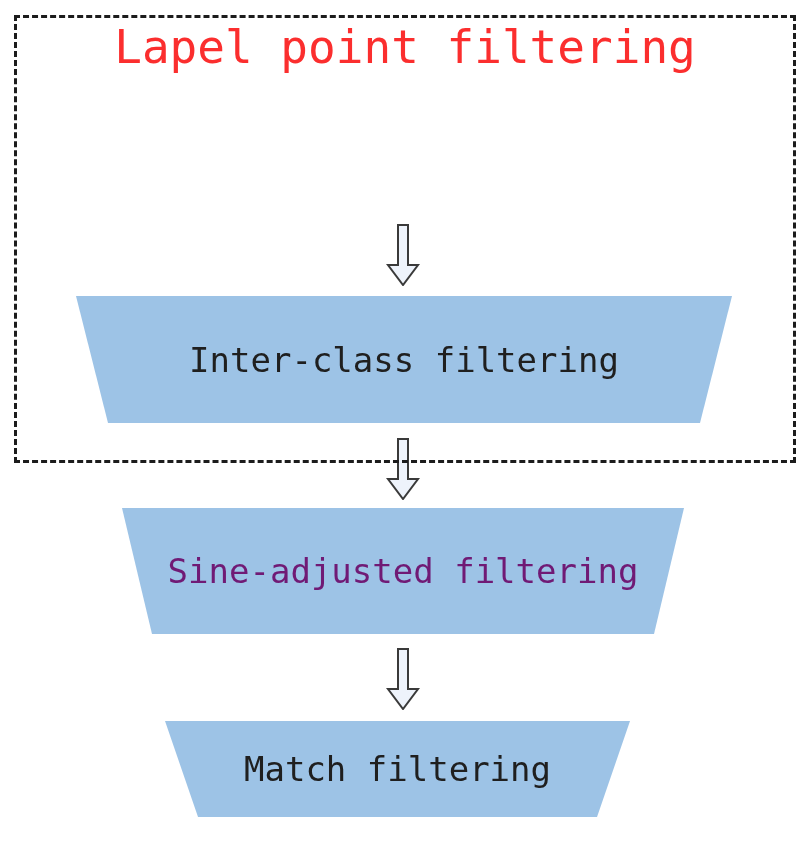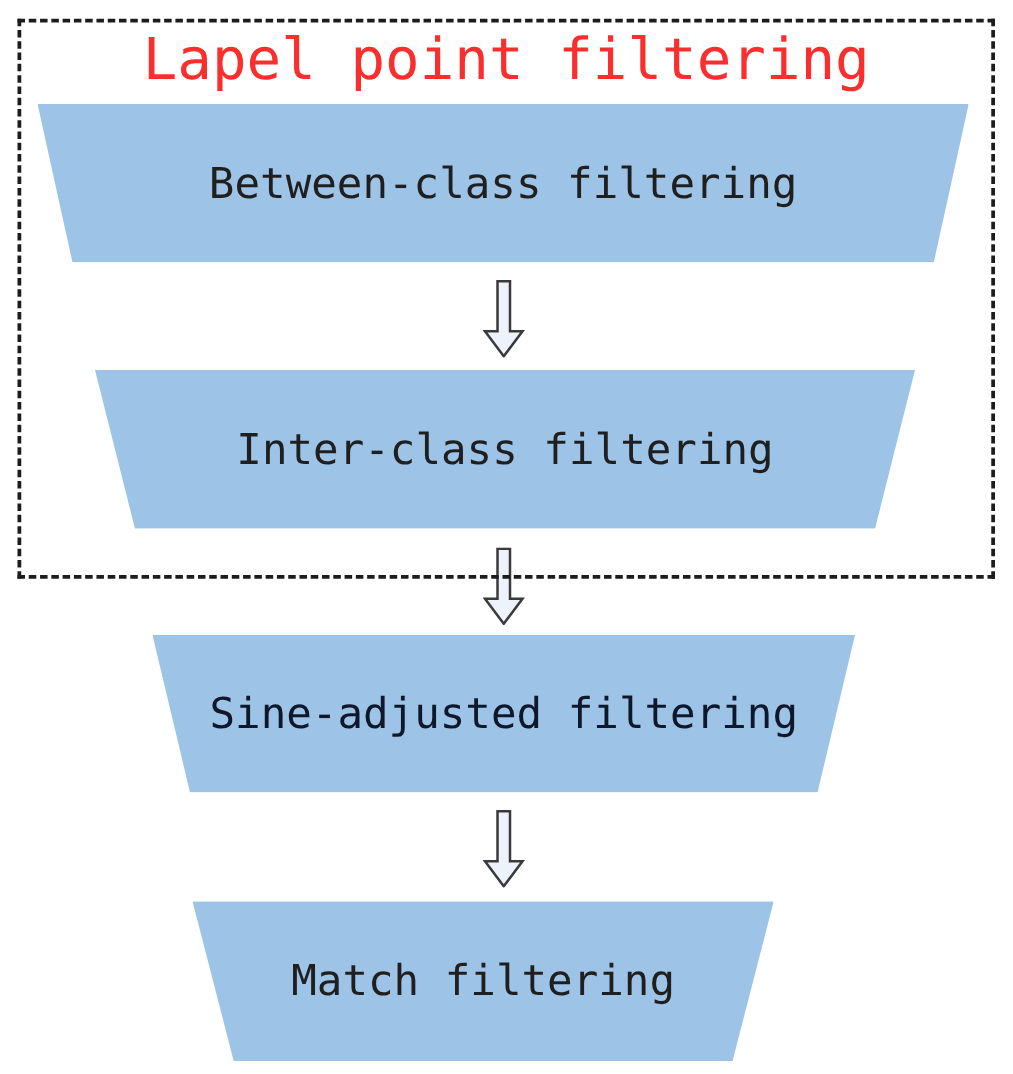--- a/index.html
+++ b/index.html
@@ -42,58 +42,55 @@
     display: flex;
     align-items: center;
     justify-content: center;
     font-size: 34px;
     white-space: nowrap;
     z-index: 1;
   }
   .t1 { left: 30px;  top: 83px;  width: 745px; height: 127px; clip-path: polygon(0 0, 100% 0, calc(100% - 28px) 100%, 28px 100%); }
   .t2 { left: 76px;  top: 296px; width: 656px; height: 127px; clip-path: polygon(0 0, 100% 0, calc(100% - 32px) 100%, 32px 100%); }
   .t3 { left: 122px; top: 508px; width: 562px; height: 126px; clip-path: polygon(0 0, 100% 0, calc(100% - 30px) 100%, 30px 100%); }
-  .t4 { left: 154px; top: 721px; width: 465px; height: 128px; clip-path: polygon(0 0, 100% 0, calc(100% - 33px) 100%, 33px 100%); }
+  .t4 { left: 165px; top: 721px; width: 465px; height: 96px; clip-path: polygon(0 0, 100% 0, calc(100% - 33px) 100%, 33px 100%); }
   .arrow {
     position: absolute;
     left: 386px;
     width: 34px;
     height: 62px;
     z-index: 1;
   }
   .a1 { top: 224px; }
   .a2 { top: 438px; }
   .a3 { top: 648px; }
 </style>
 </head>
 <body>
 
 <div class="canvas">
 
   <div class="dashed-box" style="border-color: rgb(28, 28, 28);"></div>
 
   <div class="title" style="color: rgb(251, 46, 46);">Lapel point filtering</div>
 
-  <div class="trap t1" style="background: rgb(157, 195, 230); color: rgb(31, 31, 31);">
-    <span>Between-class filtering</span>
-  </div>
 
   <svg class="arrow a1" viewBox="0 0 34 62">
     <polygon points="12,1 22,1 22,41 32,41 17,61 2,41 12,41" stroke-width="2" stroke-linejoin="miter" fill="#eef3fb" stroke="#3a3a3a"></polygon>
   </svg>
 
   <div class="trap t2" style="background: rgb(157, 195, 230); color: rgb(31, 31, 31);">
     <span>Inter-class filtering</span>
   </div>
 
   <svg class="arrow a2" viewBox="0 0 34 62">
     <polygon points="12,1 22,1 22,41 32,41 17,61 2,41 12,41" stroke-width="2" stroke-linejoin="miter" fill="#eef3fb" stroke="#3a3a3a"></polygon>
   </svg>
 
-  <div class="trap t3" style="background: rgb(157, 195, 230); color: #0f172a;">
+  <div class="trap t3" style="background: rgb(157, 195, 230); color: #701a75;">
     <span>Sine-adjusted filtering</span>
   </div>
 
   <svg class="arrow a3" viewBox="0 0 34 62">
     <polygon points="12,1 22,1 22,41 32,41 17,61 2,41 12,41" stroke-width="2" stroke-linejoin="miter" fill="#eef3fb" stroke="#3a3a3a"></polygon>
   </svg>
 
   <div class="trap t4" style="background: rgb(157, 195, 230); color: rgb(31, 31, 31);">
     <span>Match filtering</span>
   </div>

